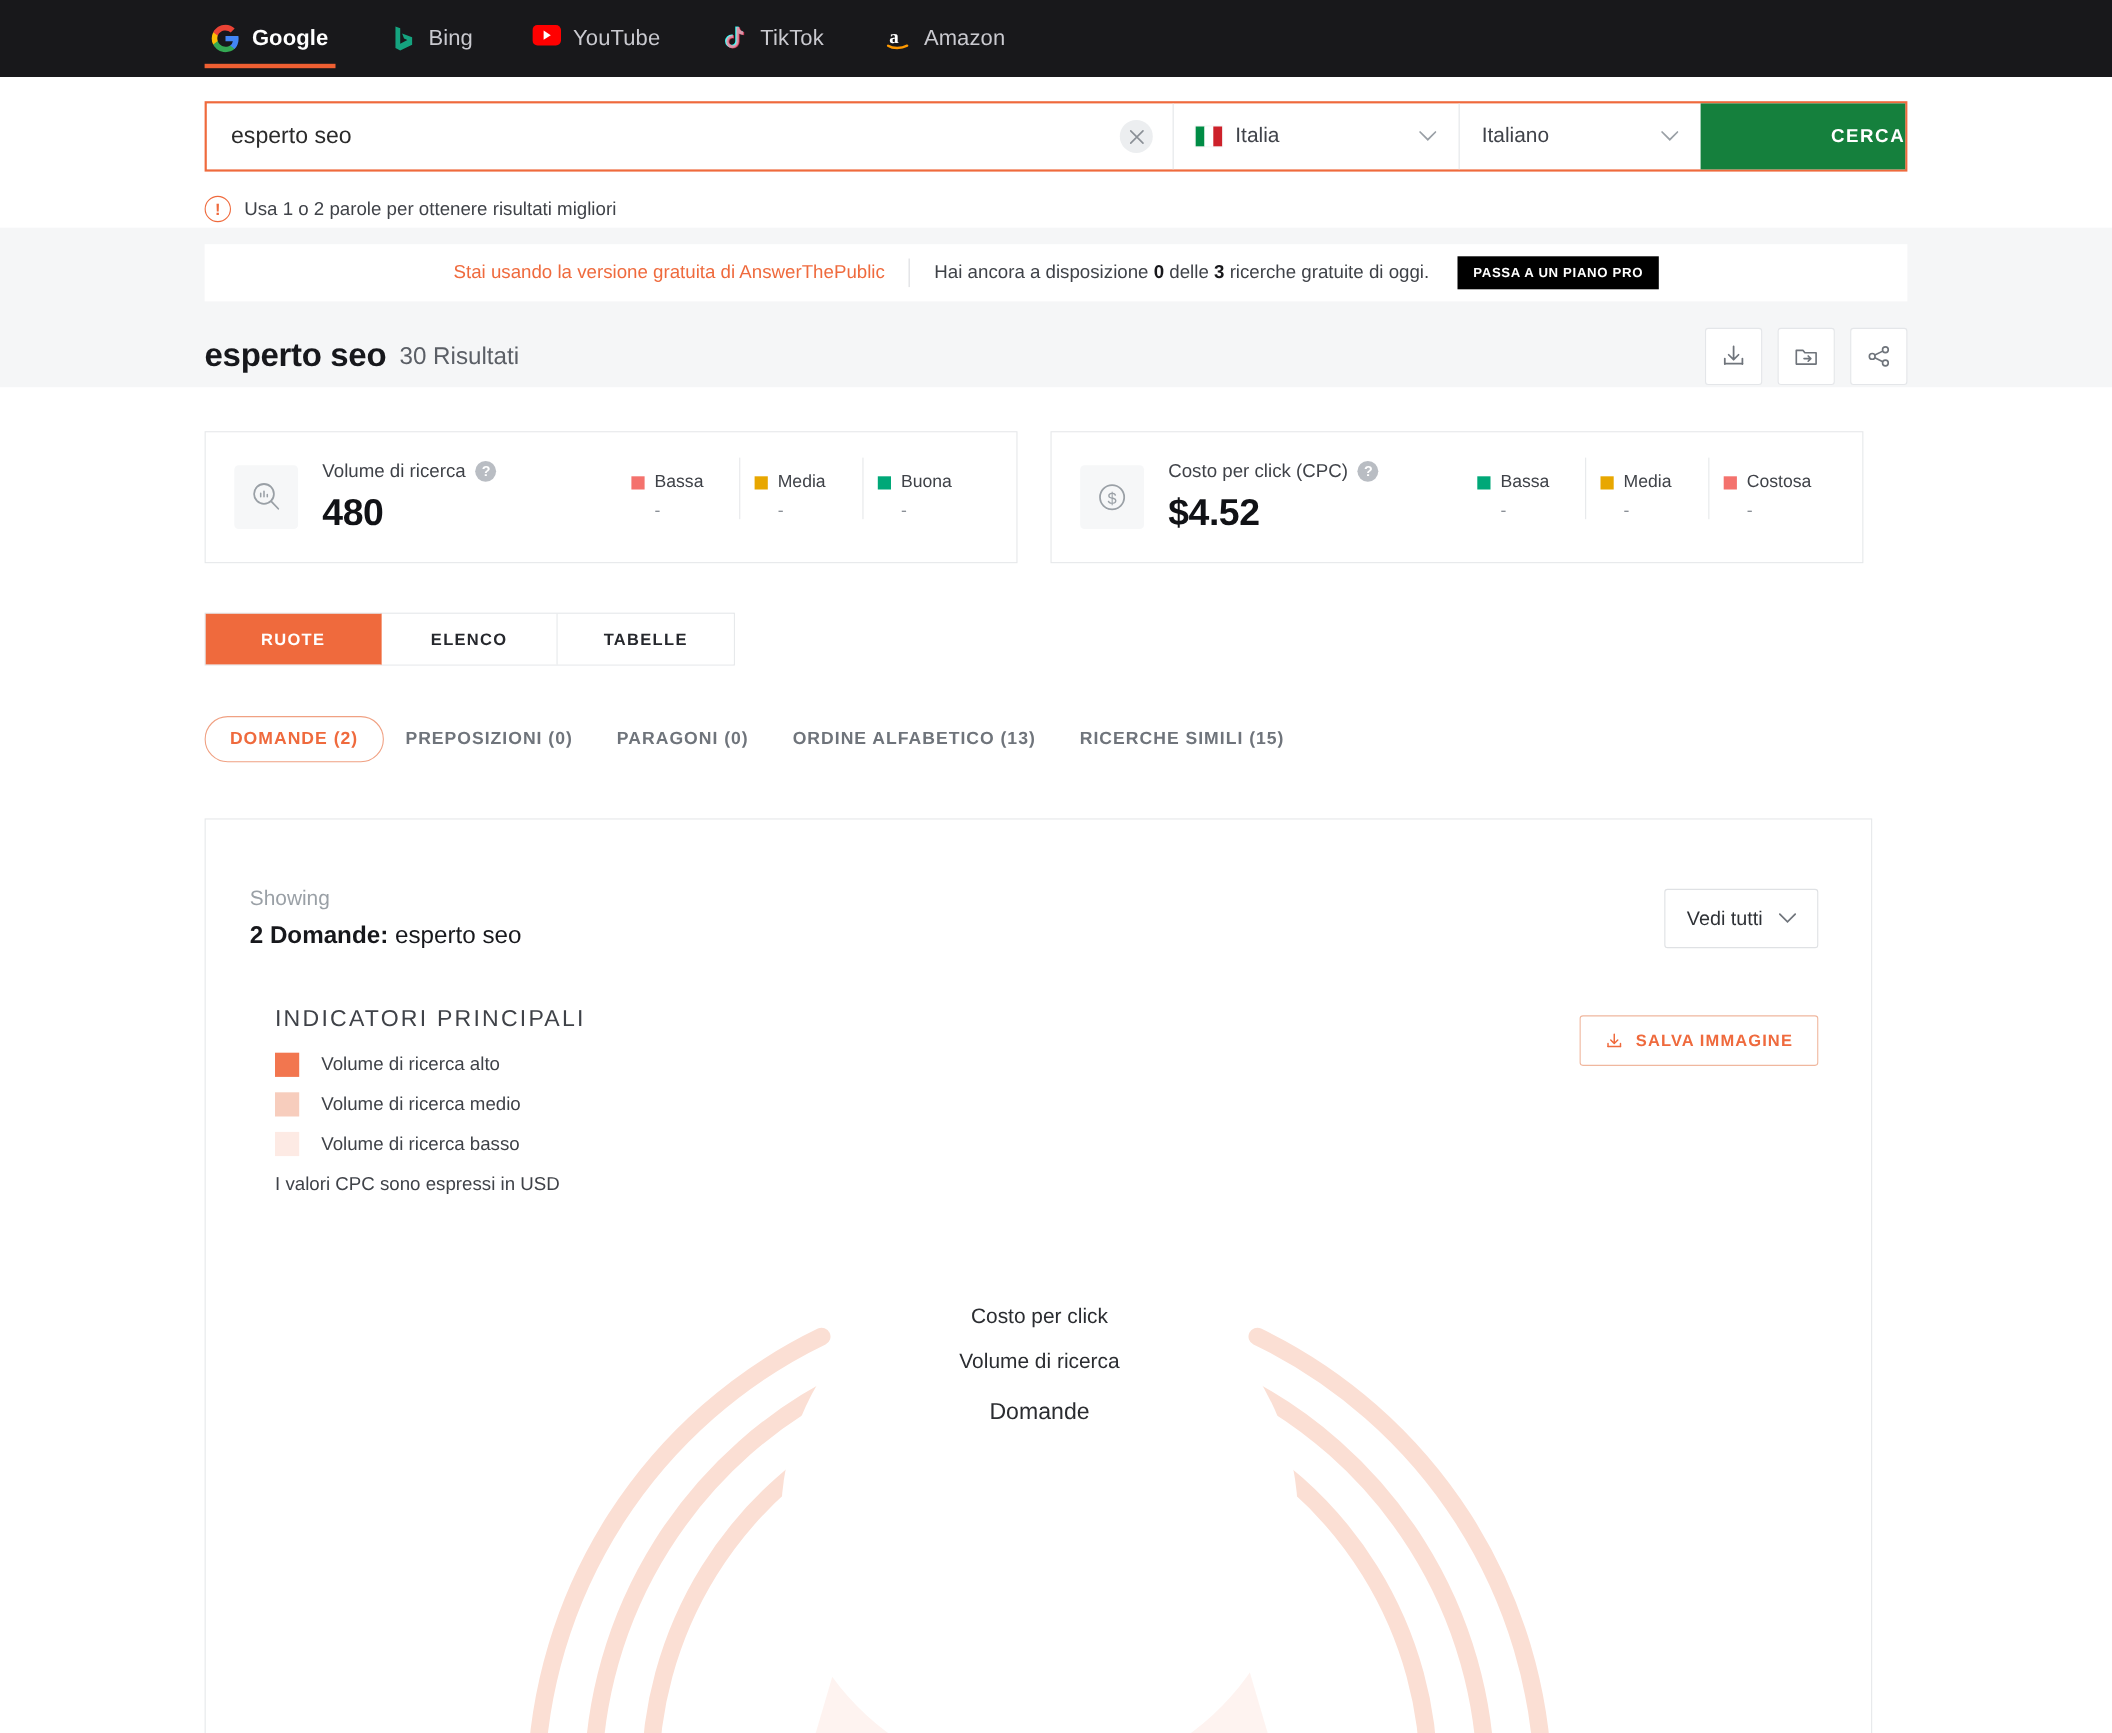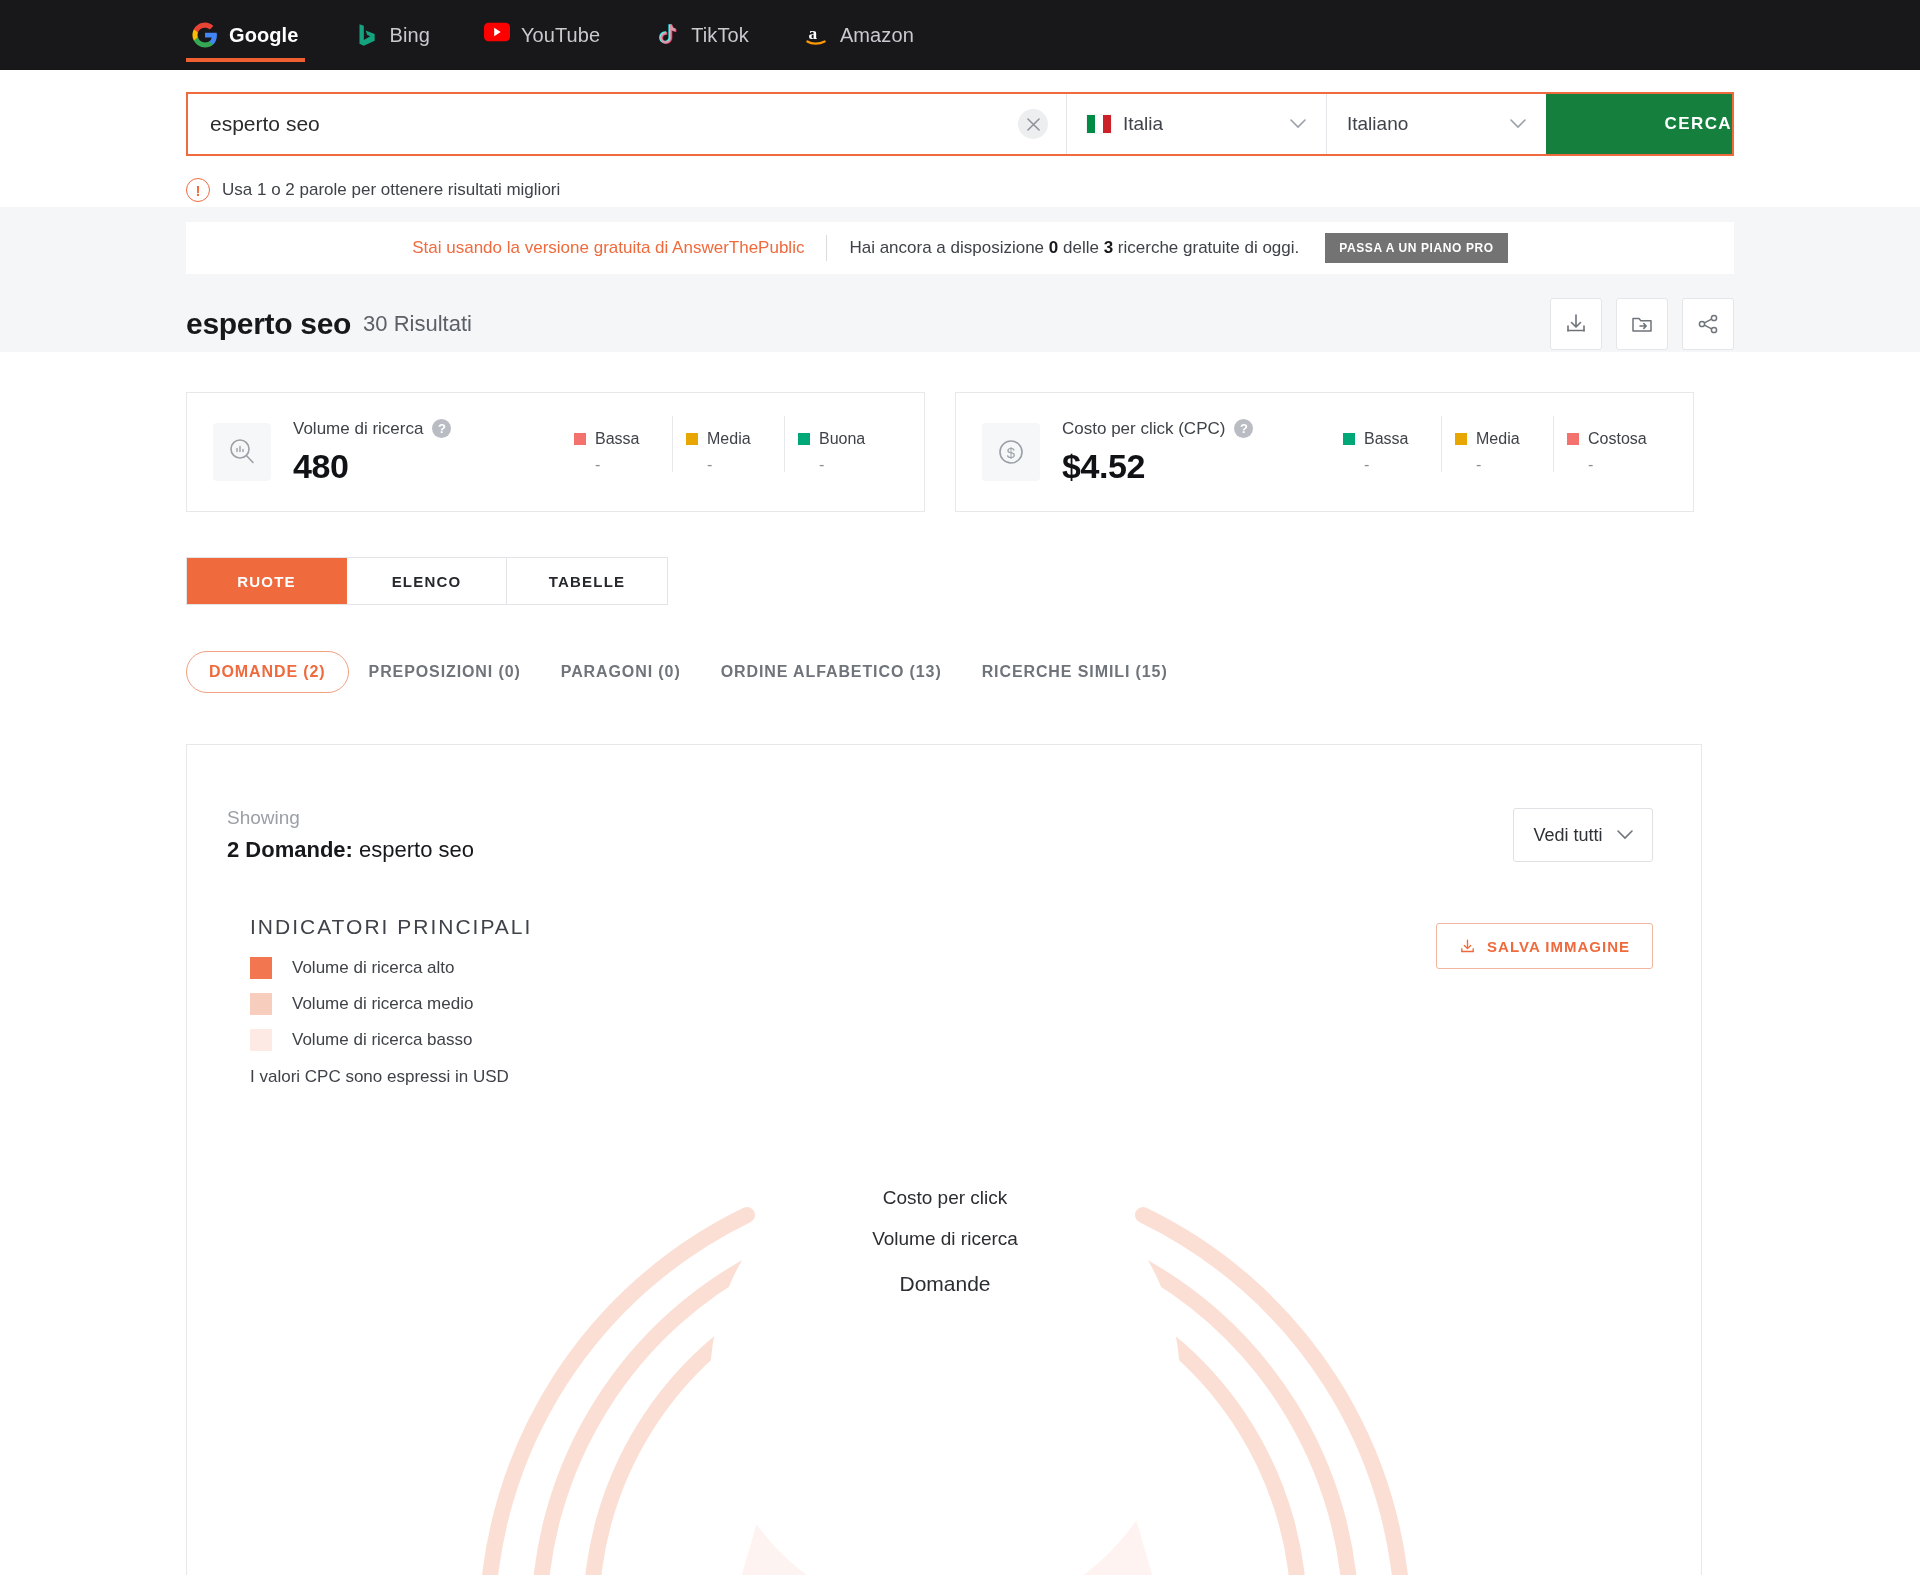--- a/index.html
+++ b/index.html
@@ -168,21 +168,21 @@
   }
   .banner-sep {
     width: 1px; height: 26px;
     background: #d9dbde;
     margin: 0 22px;
   }
   .banner-quota { font-size: 17px; color: #3f4248; }
   .banner-quota b { font-weight: 700; color: #18181b; }
   .pro-btn {
     margin-left: 26px;
-    background: #737373;
+    background: #000000;
     color: #fff;
     border: 0;
     height: 30px;
     padding: 0 14px;
     font-size: 12px;
     font-weight: 700;
     letter-spacing: .6px;
     cursor: pointer;
     font-family: "Liberation Sans", sans-serif;
   }

